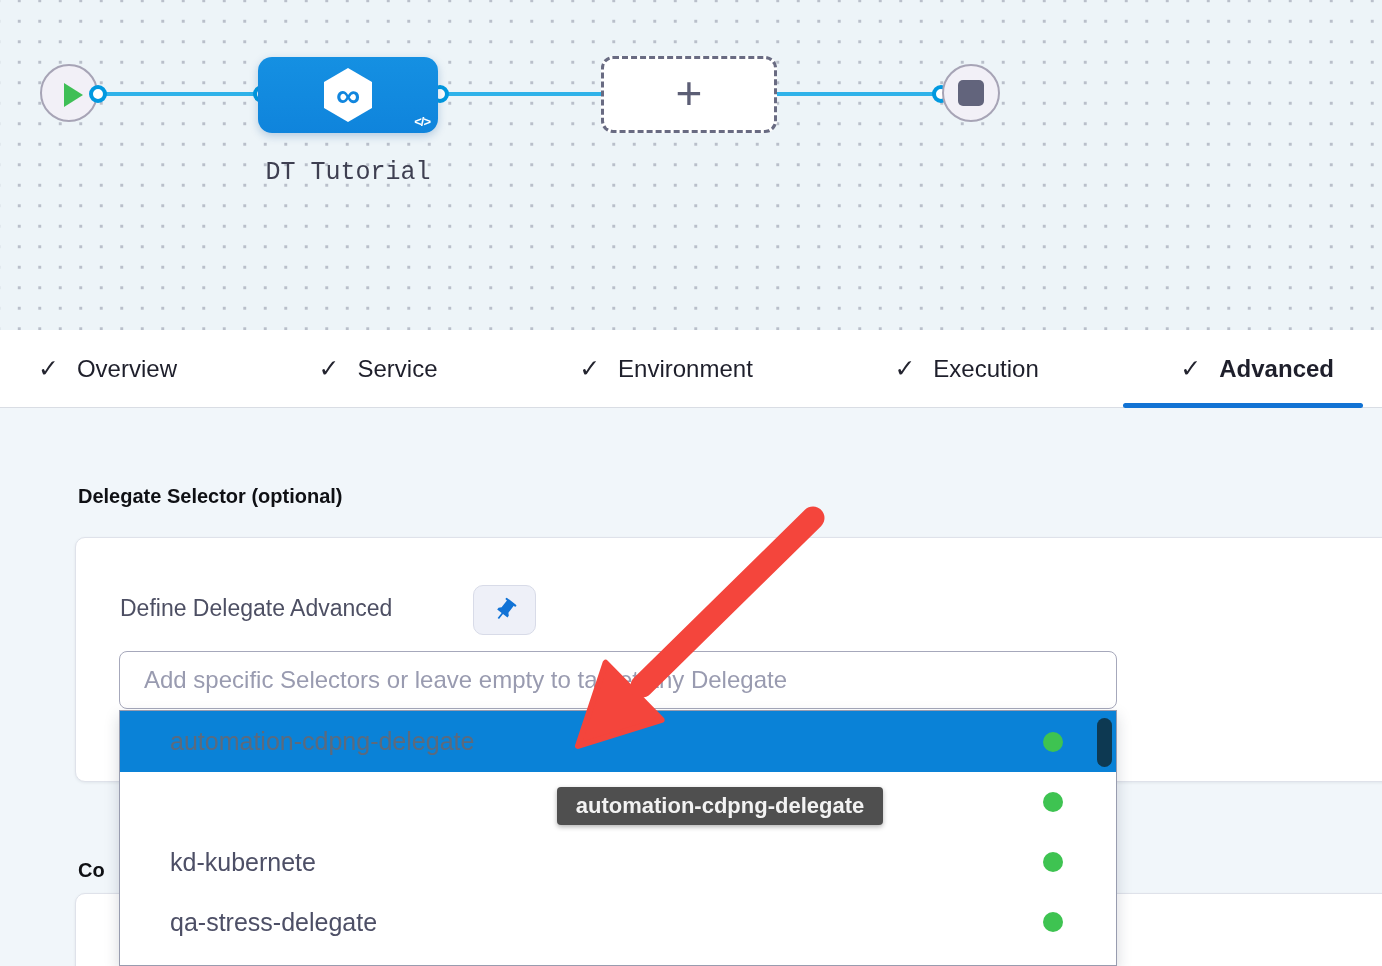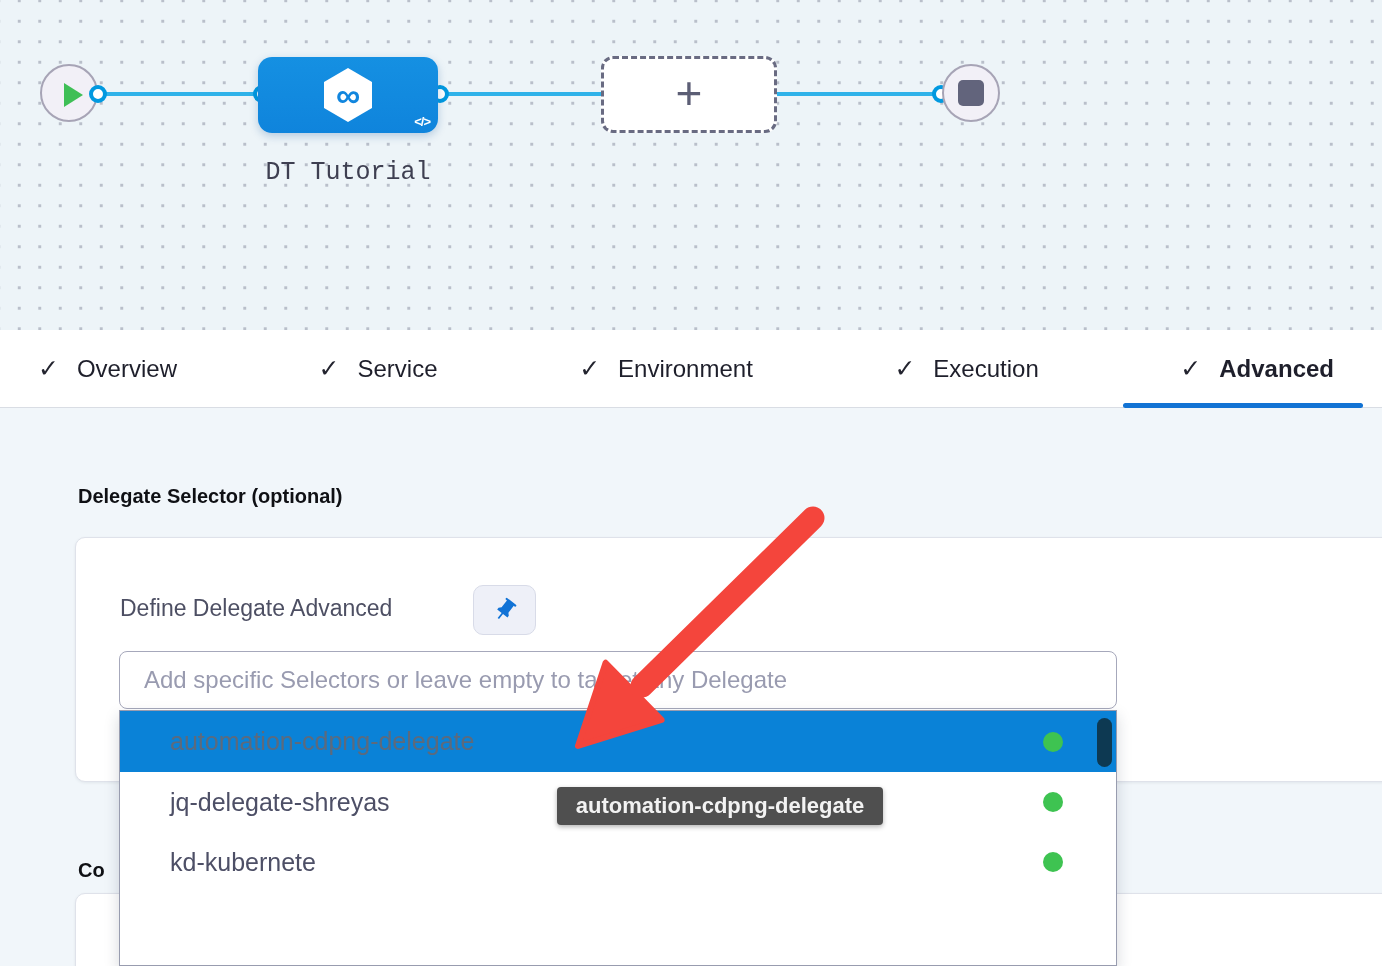--- a/index.html
+++ b/index.html
@@ -148,25 +148,28 @@
   <div class="section-title" style="top:843px;margin-top:16px;">Co</div>
   <div class="card" style="left:75px;top:893px;width:1330px;height:120px;"></div>
 
   <div class="dropdown">
     <div class="dd-item selected">
       <span class="dd-label">automation-cdpng-delegate</span>
       <span class="status-dot"></span>
       <span class="dd-scrollthumb"></span>
     </div>
     <div class="dd-item">
-      <span class="dd-label">jq-delegate-shreyas</span>
       <span class="status-dot"></span>
     </div>
     <div class="dd-item">
       <span class="dd-label">kd-kubernete</span>
+      <span class="status-dot"></span>
+    </div>
+    <div class="dd-item">
+      <span class="dd-label">qa-stress-delegate</span>
       <span class="status-dot"></span>
     </div>
   </div>
 
   <div class="tooltip">automation-cdpng-delegate</div>
 
   <svg class="arrow-overlay">
     <line x1="813" y1="518" x2="642" y2="686" stroke="#f4453c" stroke-width="23" stroke-linecap="round"></line>
     <polygon points="605.6,662.8 578,746 661.6,719.8 641.3,699.1" fill="#f4453c" stroke="#f4453c" stroke-width="6" stroke-linejoin="round"></polygon>
   </svg>

